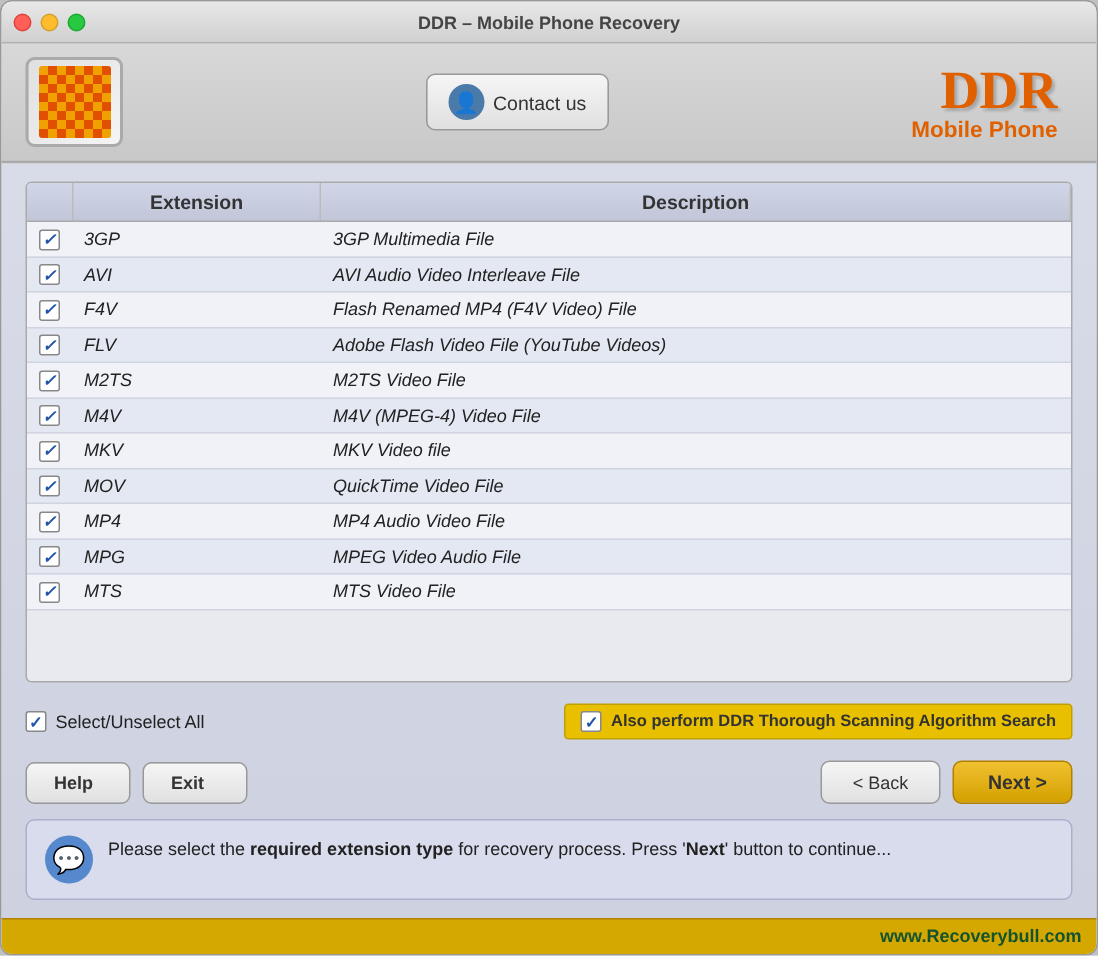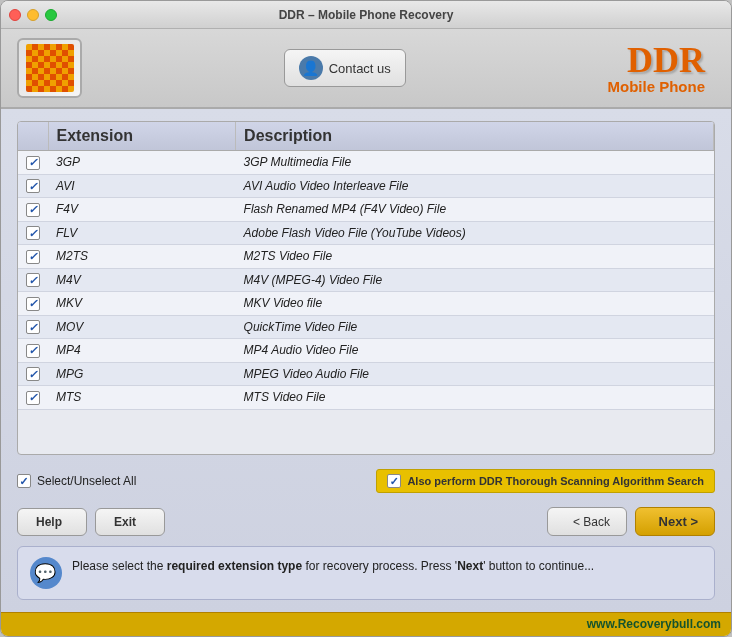--- a/index.html
+++ b/index.html
@@ -164,25 +164,25 @@
     table {
       width: 100%;
       border-collapse: collapse;
     }
 
     thead tr {
       background: linear-gradient(to bottom, #d0d5e8, #c0c5d8);
     }
 
     thead th {
-      text-align: left;
+      text-align: center;
       padding: 5px 8px;
       border-bottom: 1px solid #aaa;
       border-right: 1px solid #bbb;
-      font-size: 16px;
+      font-size: 13px;
       color: #333;
       font-weight: bold;
     }
 
     thead th:first-child {
       width: 30px;
     }
 
     tbody tr {
       background: #f0f2f8;
@@ -269,21 +269,21 @@
 
     .btn-back {
       background: linear-gradient(to bottom, #f5f5f5, #e0e0e0);
       border: 1px solid #999;
       border-radius: 6px;
       padding: 6px 16px;
       font-size: 12px;
       cursor: pointer;
       color: #333;
       min-width: 80px;
-      text-align: right;
+      text-align: center;
     }
 
     .btn-next {
       background: linear-gradient(to bottom, #f0c030, #d4a000);
       border: 1px solid #b08000;
       border-radius: 6px;
       padding: 6px 16px;
       font-size: 13px;
       font-weight: bold;
       cursor: pointer;

